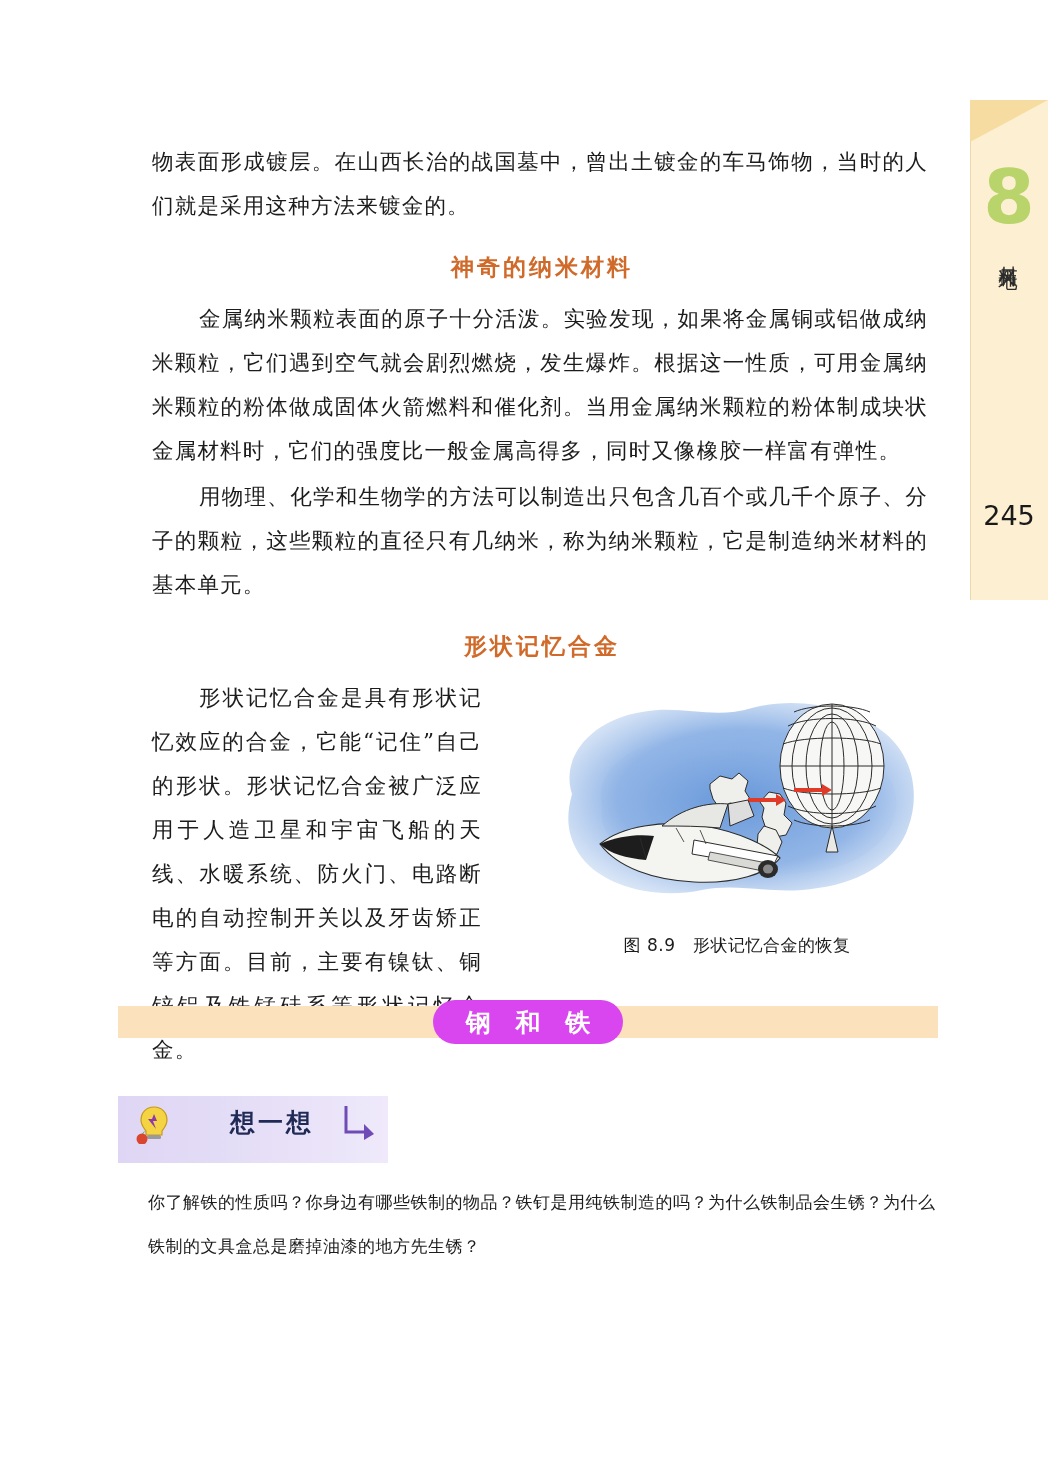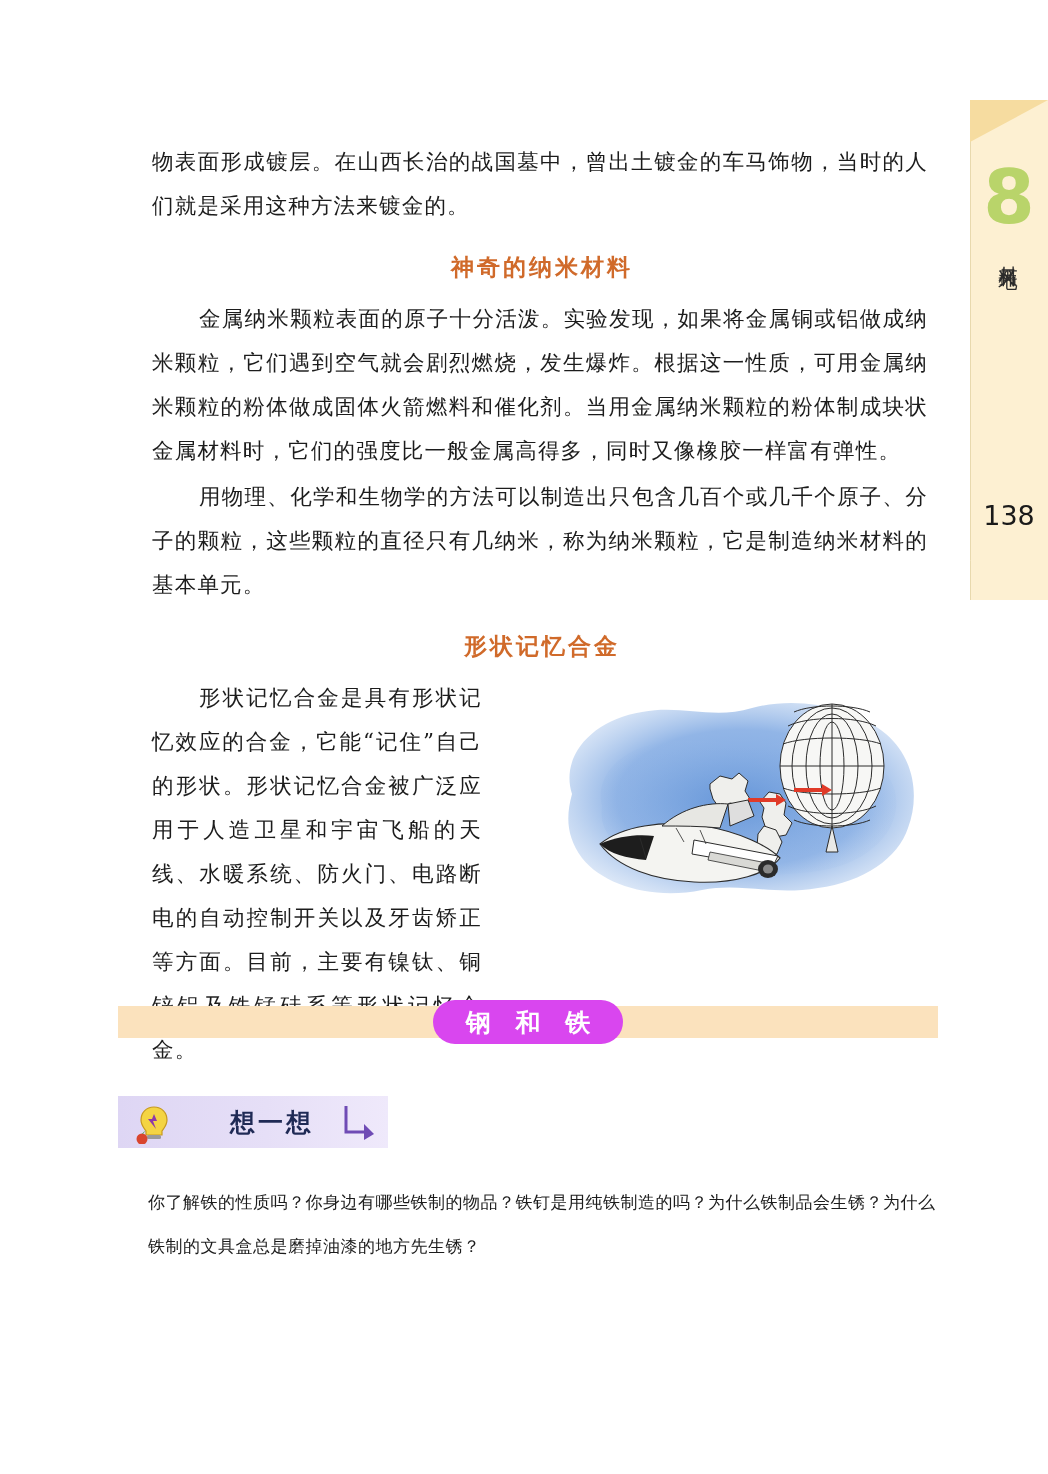--- a/index.html
+++ b/index.html
@@ -177,21 +177,21 @@
     justify-content: center;
     text-indent: 8px;
   }
 
   
   .think {
     position: absolute;
     left: 118px;
     top: 1096px;
     width: 270px;
-    height: 52px;
+    height: 67px;
     background: linear-gradient(90deg, #ded6f4 0%, #e6dff7 55%, #efe9fb 100%);
   }
   .think .icon-lamp {
     position: absolute;
     left: 16px;
     top: 8px;
     width: 40px;
     height: 40px;
   }
   .think .label {
@@ -228,21 +228,21 @@
 <body>
 
 <div class="side-tab">
   <div class="tab-bg"></div>
   <div class="tab-corner"></div>
   <div class="tab-bottom-corner"></div>
   <div class="chapter-num">8</div>
   <div class="chapter-label-wrap">
     <div class="side-tab-vertical" style="writing-mode: vertical-rl; text-orientation: upright; font-size:19px; line-height:26px; letter-spacing:2px; color:#2b2b2b;">材料天地</div>
   </div>
-  <div class="page-num">138</div>
+  <div class="page-num">245</div>
 </div>
 
 <div class="content">
 
   <p class="para">物表面形成镀层。在山西长治的战国墓中，曾出土镀金的车马饰物，当时的人们就是采用这种方法来镀金的。</p>
 
   <h2 class="section-title">神奇的纳米材料</h2>
   <p class="para indent">金属纳米颗粒表面的原子十分活泼。实验发现，如果将金属铜或铝做成纳米颗粒，它们遇到空气就会剧烈燃烧，发生爆炸。根据这一性质，可用金属纳米颗粒的粉体做成固体火箭燃料和催化剂。当用金属纳米颗粒的粉体制成块状金属材料时，它们的强度比一般金属高得多，同时又像橡胶一样富有弹性。</p>
   <p class="para indent">用物理、化学和生物学的方法可以制造出只包含几百个或几千个原子、分子的颗粒，这些颗粒的直径只有几纳米，称为纳米颗粒，它是制造纳米材料的基本单元。</p>
 
@@ -309,20 +309,21 @@
             <path d="M152 164 L236 180 L230 192 L150 178 Z" fill="#ffffff" stroke="#2b2b2b" stroke-width="1"></path>
             <path d="M168 176 L230 188 L226 196 L166 184 Z" fill="#d9d9d5" stroke="#2b2b2b" stroke-width="0.8"></path>
             <ellipse cx="226" cy="193" rx="10" ry="9" fill="#2b2b2b"></ellipse>
             <ellipse cx="226" cy="193" rx="5" ry="4.5" fill="#8a8a8a"></ellipse>
             <line x1="98" y1="162" x2="104" y2="182" stroke="#2b2b2b" stroke-width="1"></line>
             <line x1="134" y1="152" x2="142" y2="166" stroke="#2b2b2b" stroke-width="0.8"></line>
             <line x1="158" y1="154" x2="164" y2="168" stroke="#2b2b2b" stroke-width="0.8"></line>
           </g>
         </svg>
       </div>
+      <div class="caption">图 8.9　形状记忆合金的恢复</div>
     </div>
     <div style="clear: both;"></div>
   </div>
 </div>
 
 <div class="banner-wrap">
   <div class="band"></div>
   <div class="pill">钢 和 铁</div>
 </div>
 

